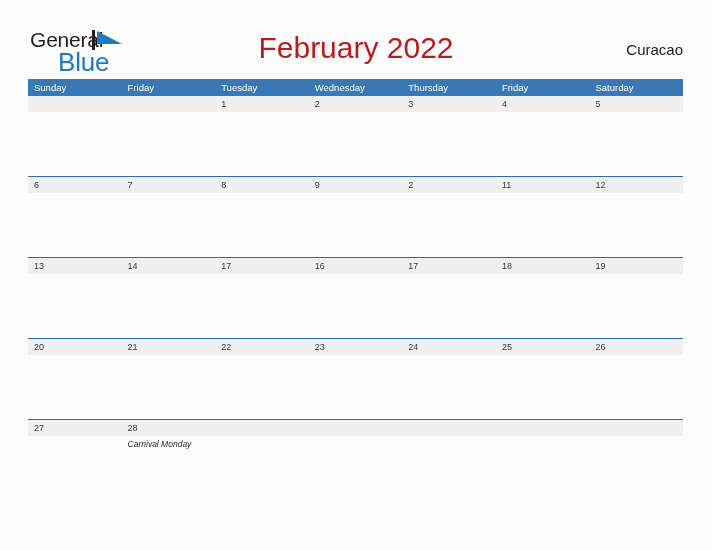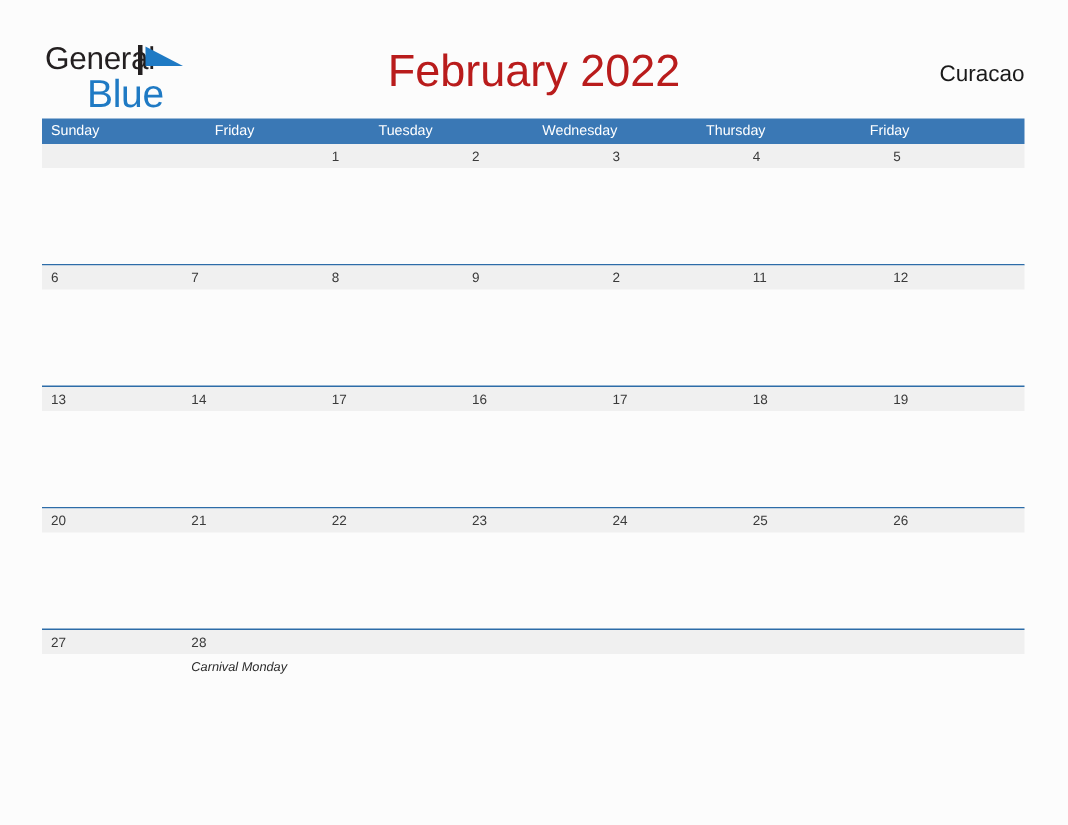--- a/index.html
+++ b/index.html
@@ -162,20 +162,21 @@
 
 <div class="calendar">
 
   <div class="weekday-header">
     <div class="weekday-cell">Sunday</div>
     <div class="weekday-cell">Friday</div>
     <div class="weekday-cell">Tuesday</div>
     <div class="weekday-cell">Wednesday</div>
     <div class="weekday-cell">Thursday</div>
     <div class="weekday-cell">Friday</div>
+    <div class="weekday-cell">Saturday</div>
   </div>
 
   <div class="week-row">
     <div class="day-band">
       <div class="day-cell-num"></div>
       <div class="day-cell-num"></div>
       <div class="day-cell-num">1</div>
       <div class="day-cell-num">2</div>
       <div class="day-cell-num">3</div>
       <div class="day-cell-num">4</div>

